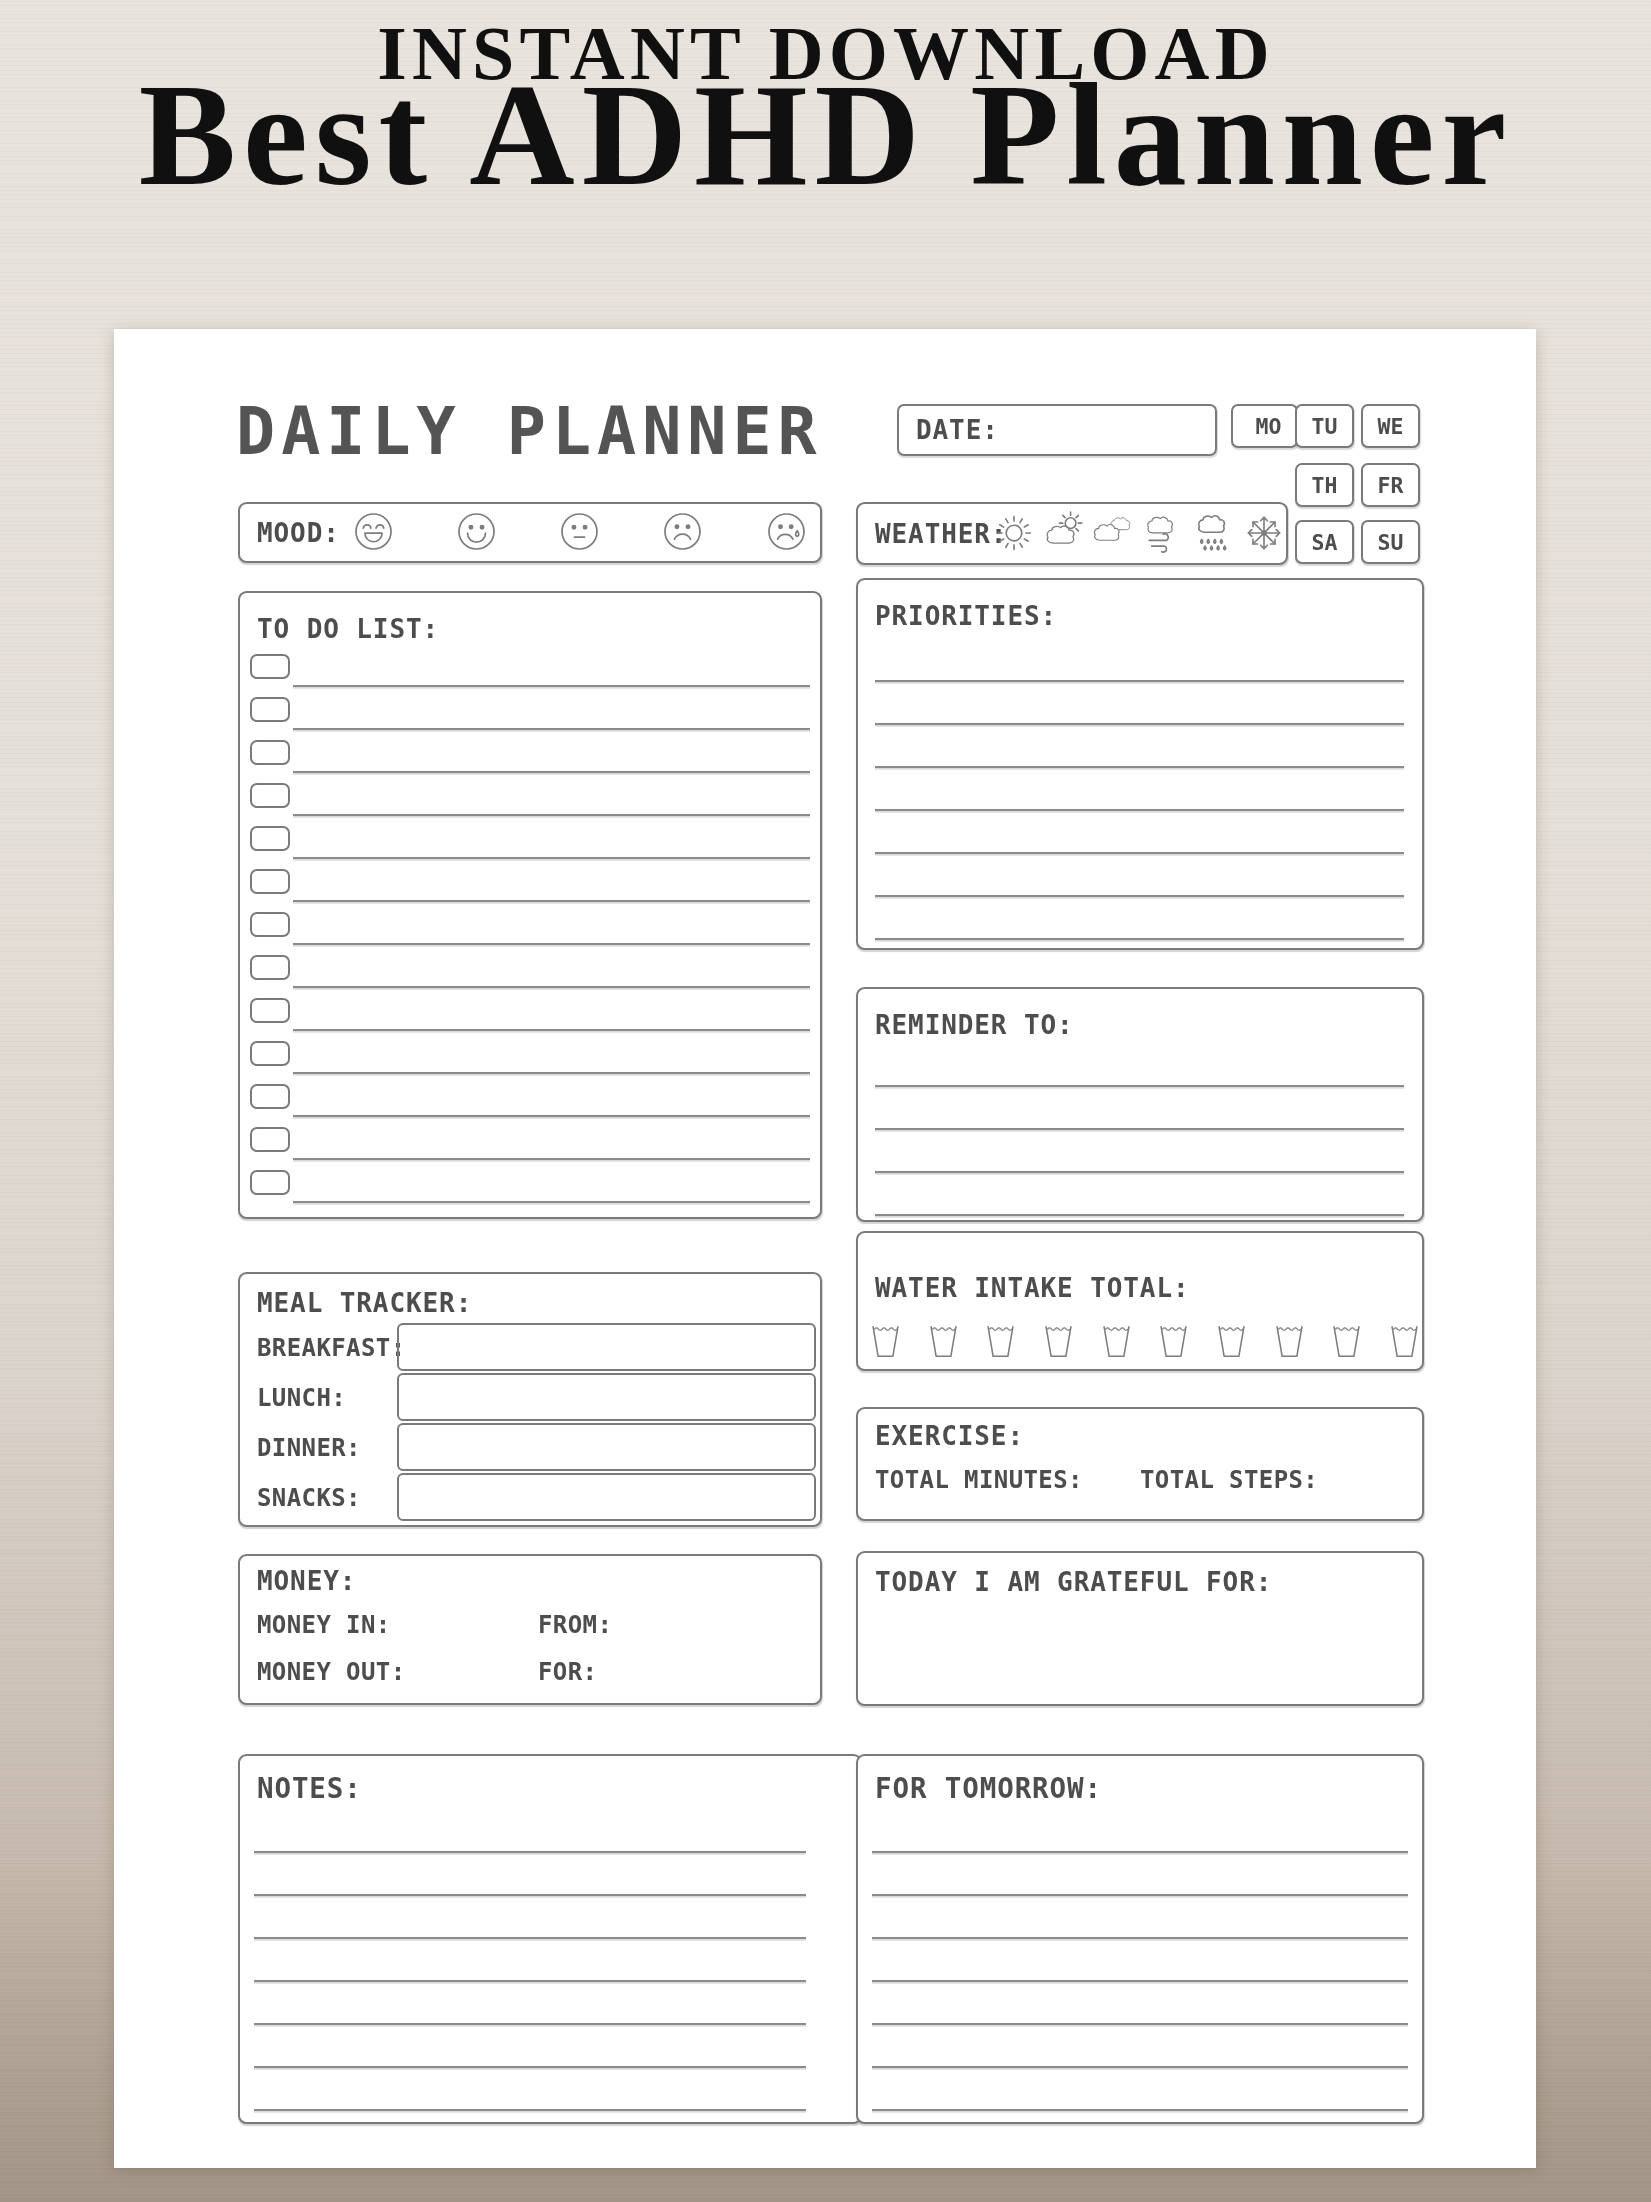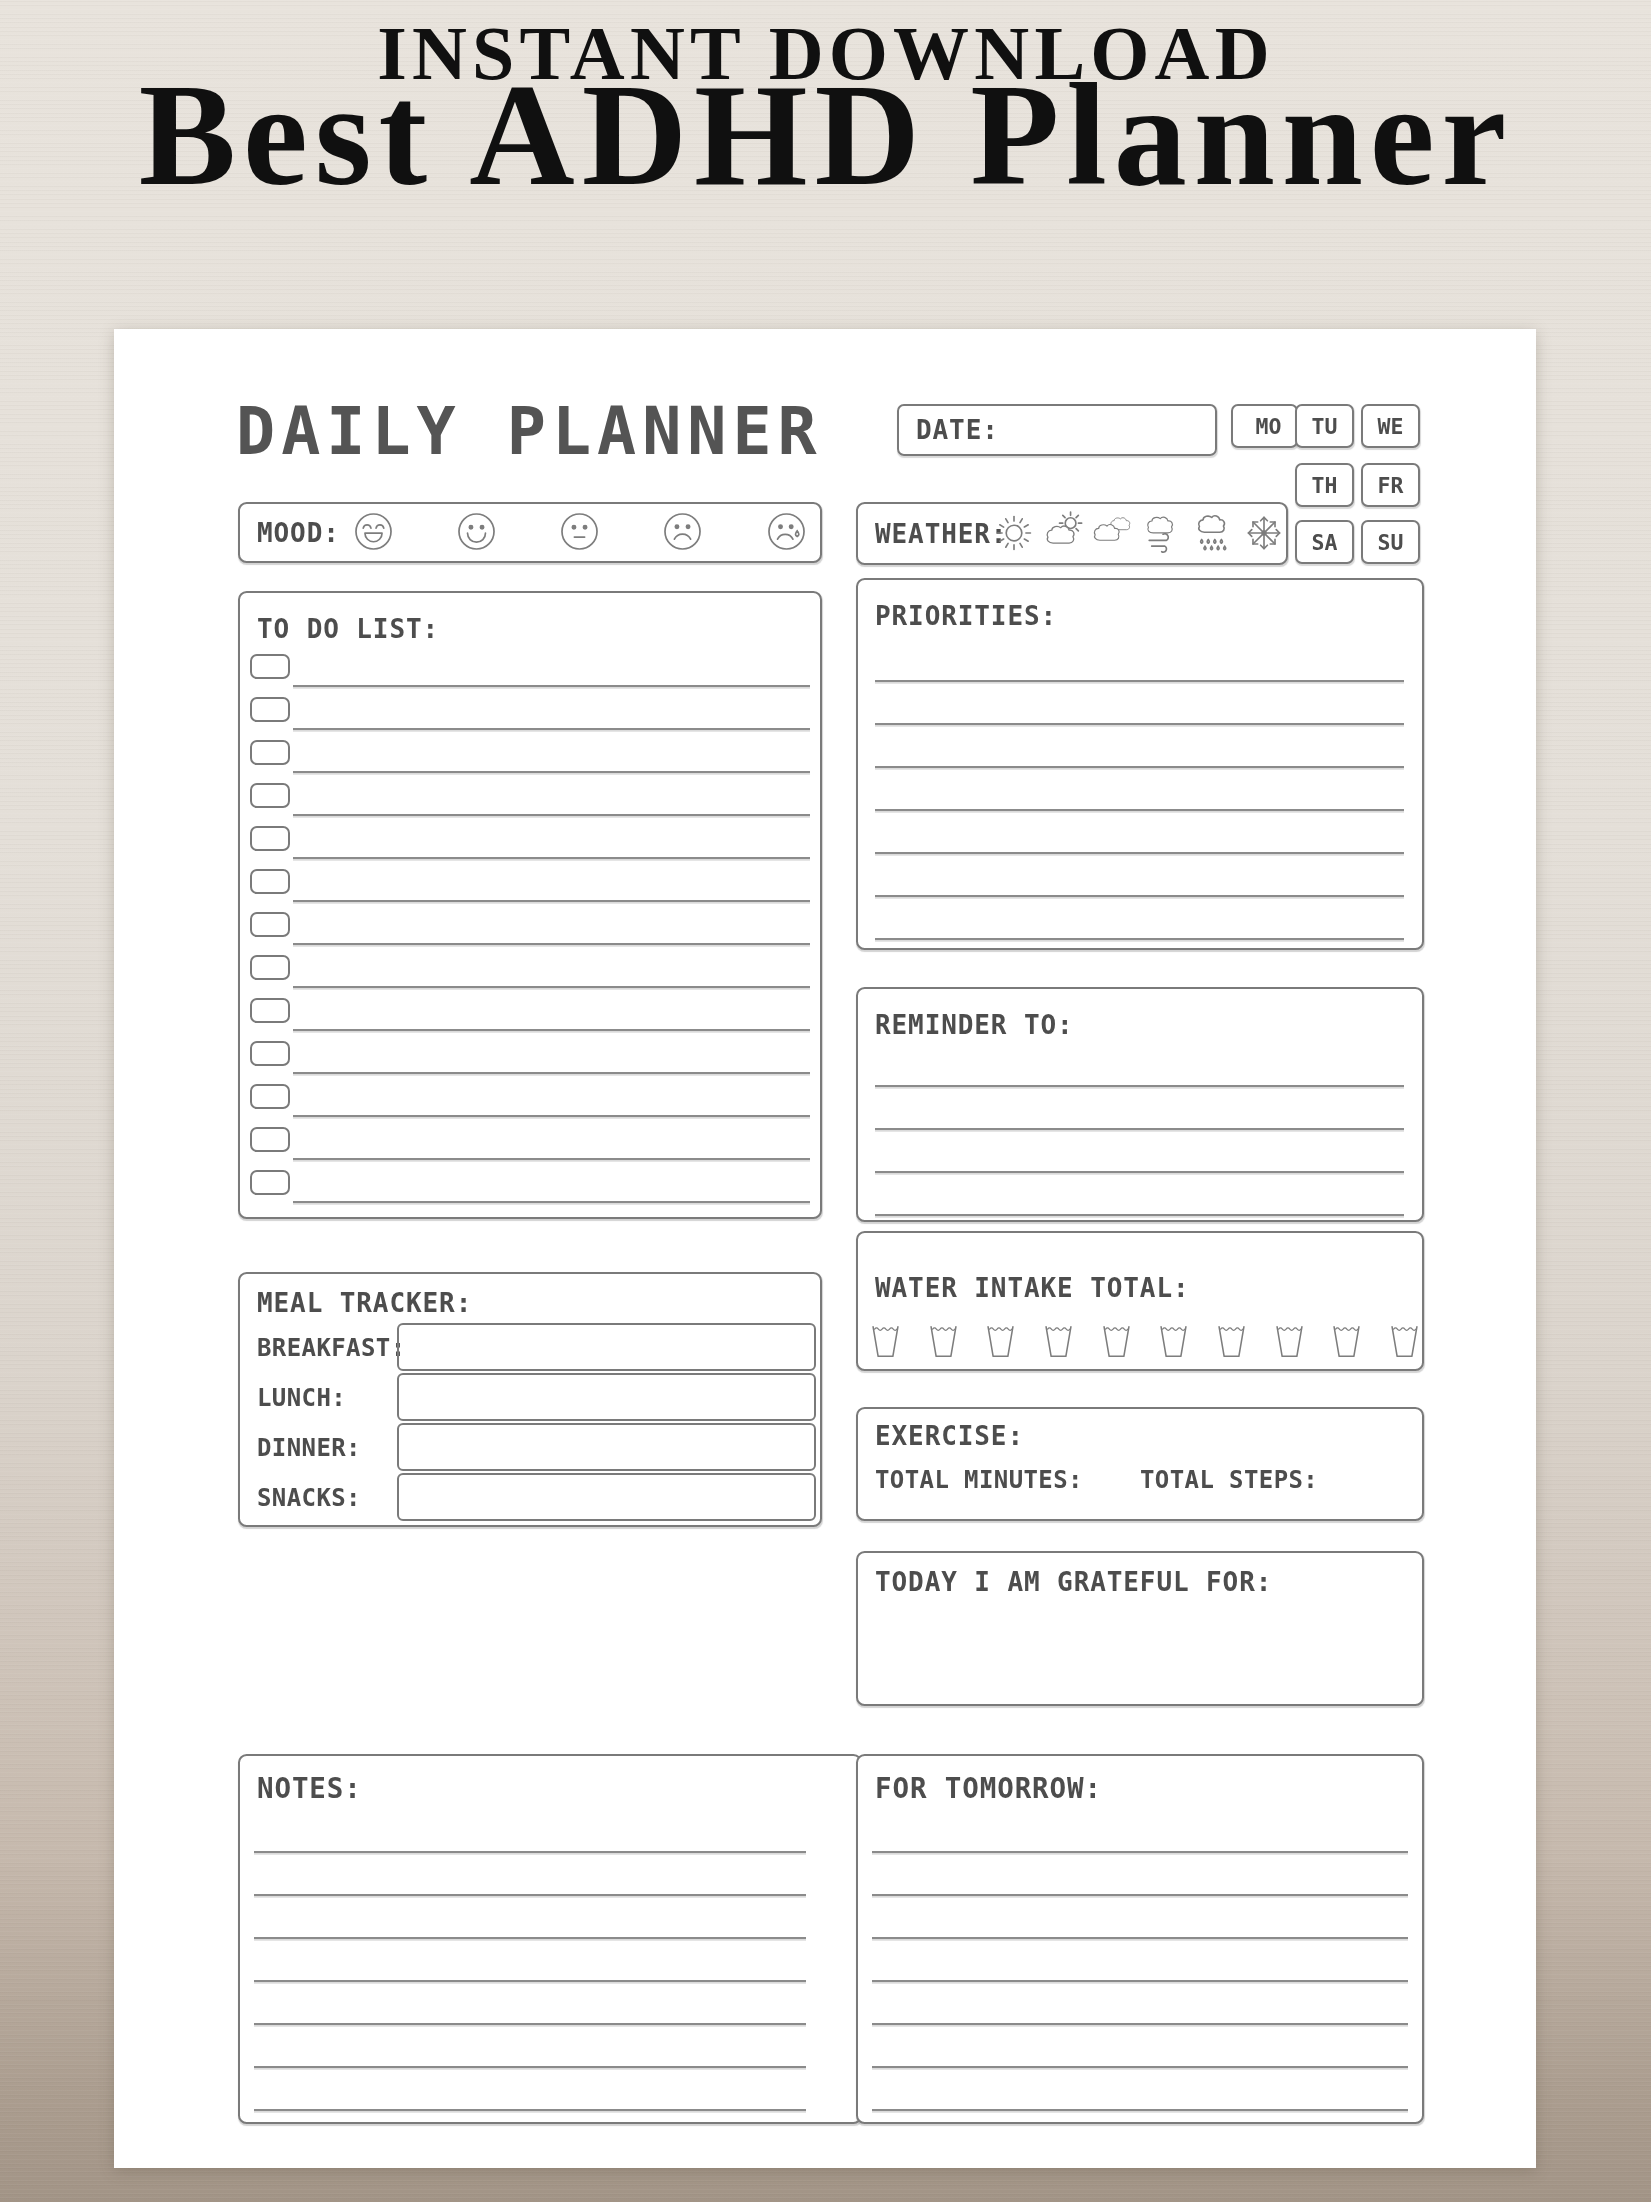--- a/index.html
+++ b/index.html
@@ -317,20 +317,27 @@
       <span class="lbl sm" style="left:17px;top:210px">SNACKS:</span>
       <div class="meal-input" style="top:199px"></div>
     </div>
 
     <div class="box ex-box" id="exercise-box">
       <span class="lbl" style="left:17px;top:12px">EXERCISE:</span>
       <span class="lbl sm" style="left:17px;top:57px">TOTAL MINUTES:</span>
       <span class="lbl sm" style="left:282px;top:57px">TOTAL STEPS:</span>
     </div>
 
+    <div class="box money-box" id="money-box">
+      <span class="lbl" style="left:17px;top:10.3px">MONEY:</span>
+      <span class="lbl sm" style="left:17px;top:55px">MONEY IN:</span>
+      <span class="lbl sm" style="left:298px;top:55px">FROM:</span>
+      <span class="lbl sm" style="left:17px;top:102px">MONEY OUT:</span>
+      <span class="lbl sm" style="left:298px;top:102px">FOR:</span>
+    </div>
 
     <div class="box grat-box" id="grateful-box">
       <span class="lbl" style="left:17px;top:13.8px">TODAY I AM GRATEFUL FOR:</span>
     </div>
 
     <div class="box notes-box" id="notes-box">
       <span class="lbl" style="left:17px;top:15.5px;font-size:27.5px">NOTES:</span>
     <div class="ln" style="left: 13.8px; top: 95px; width: 552px;"></div>
         <div class="ln" style="left: 13.8px; top: 138px; width: 552px;"></div>
         <div class="ln" style="left: 13.8px; top: 181px; width: 552px;"></div>

